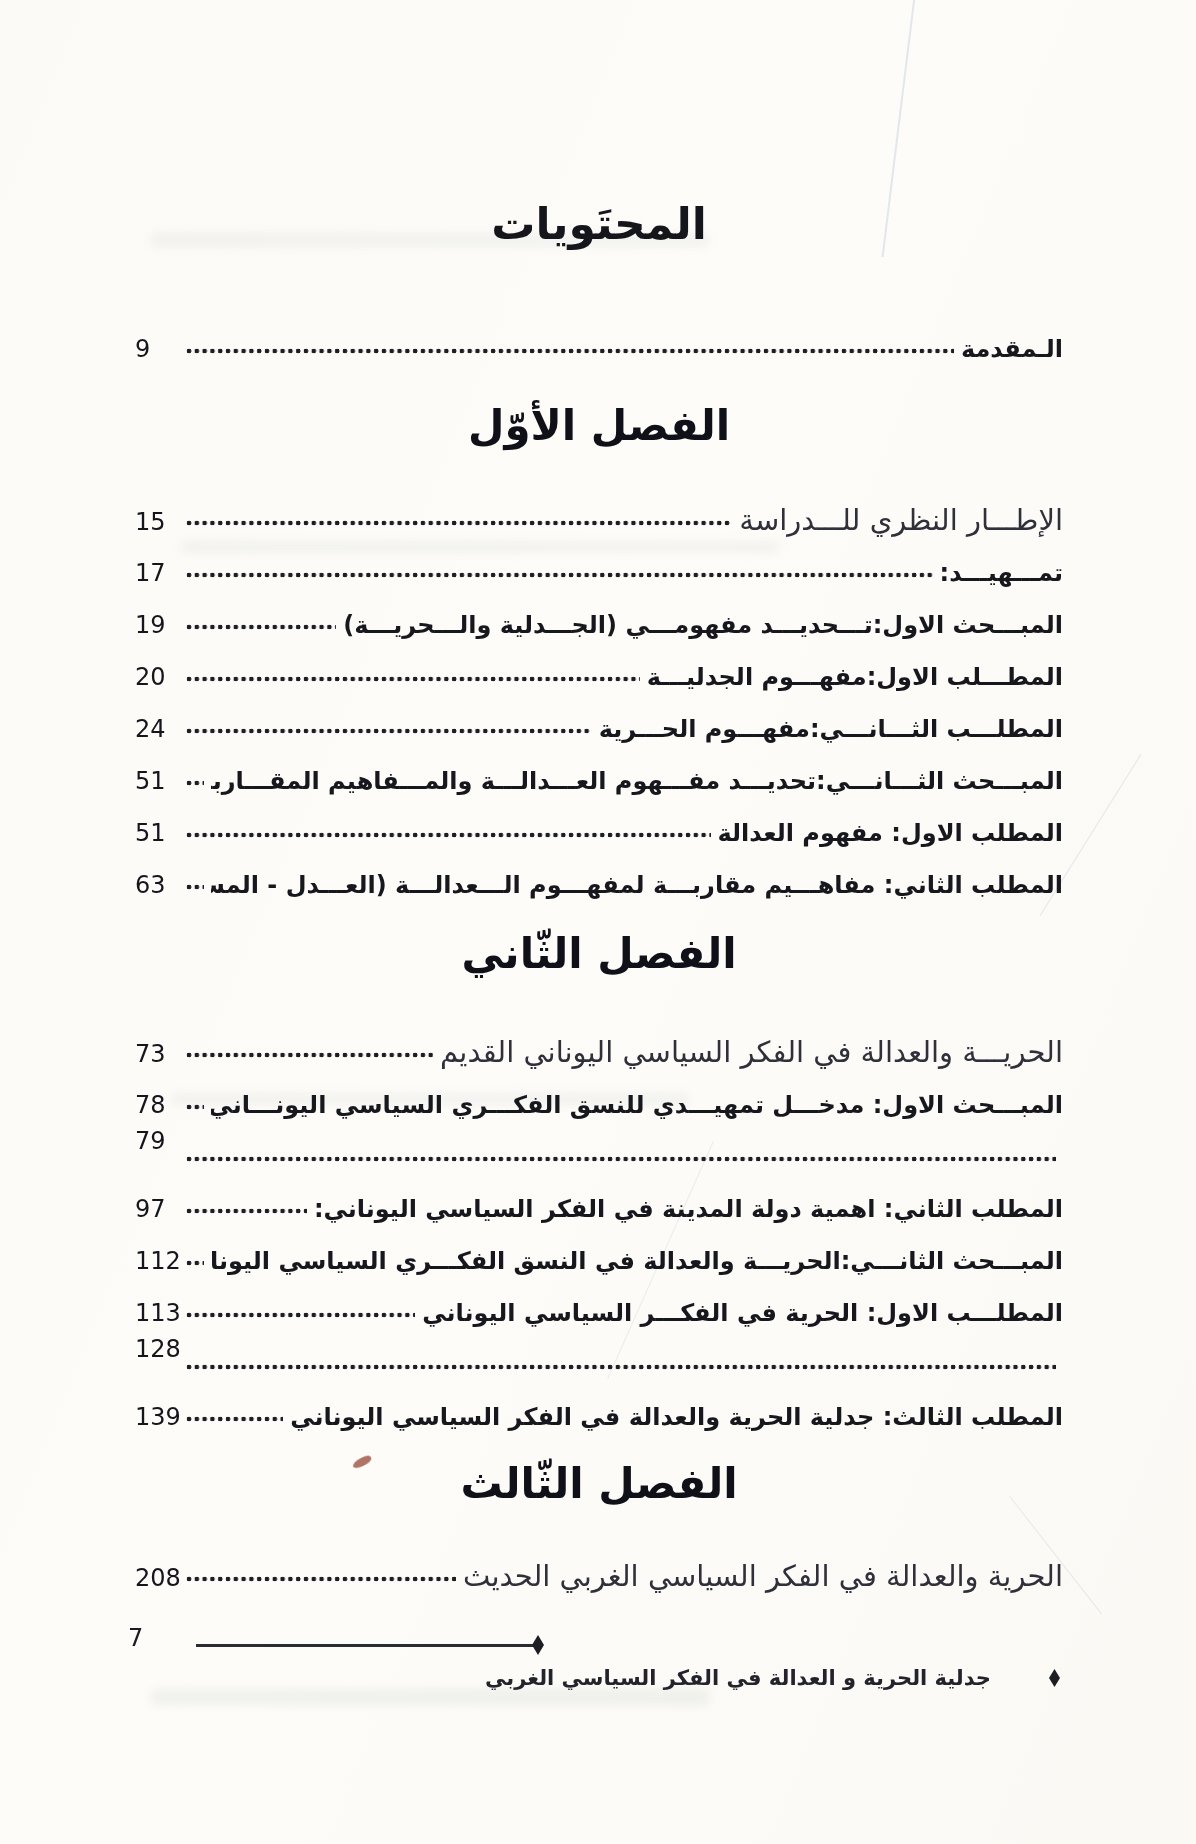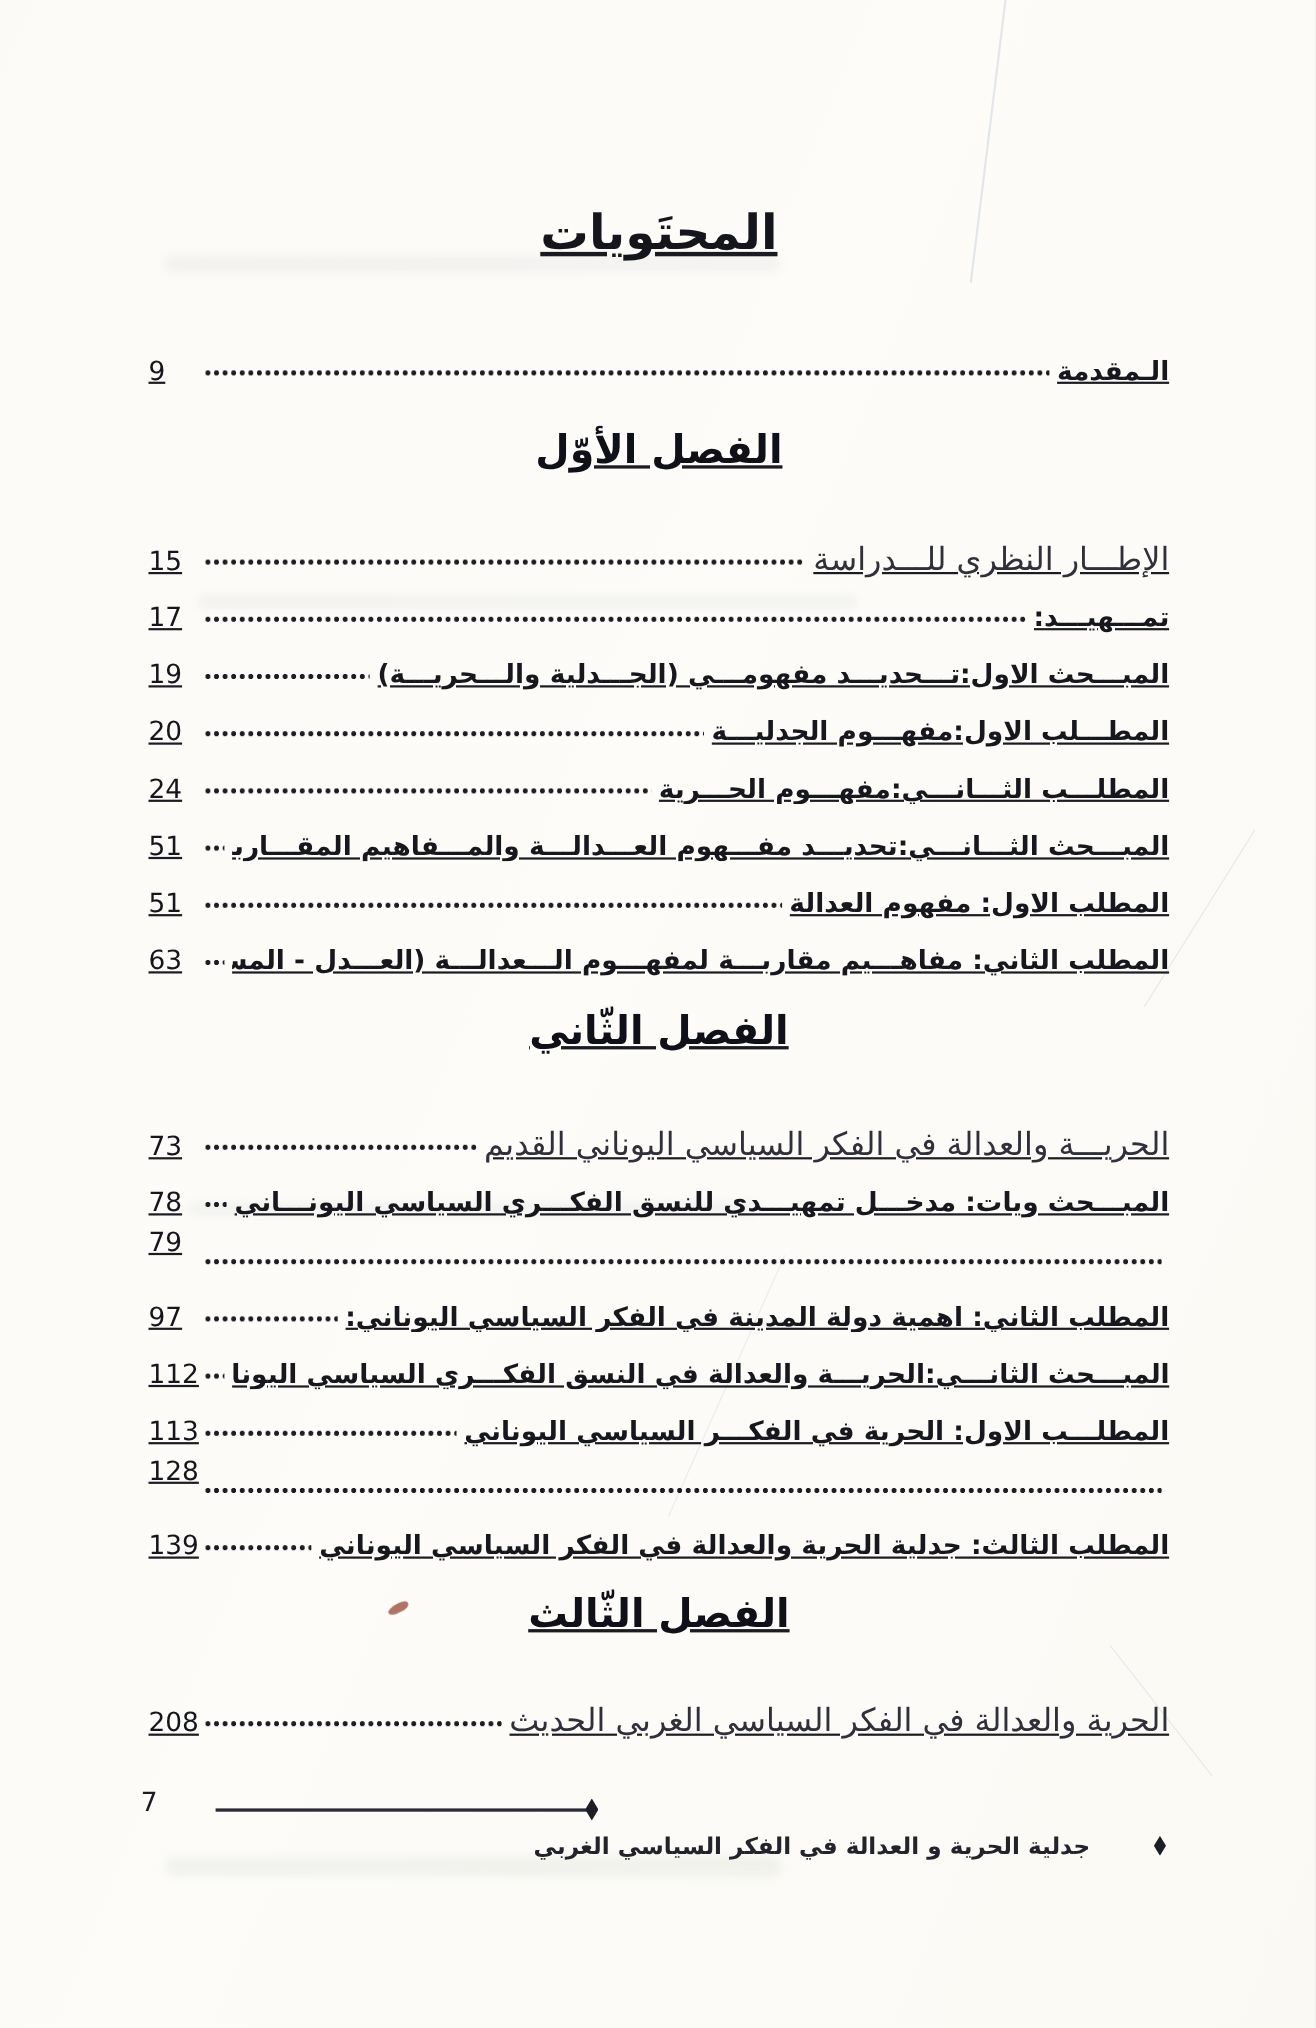--- a/index.html
+++ b/index.html
@@ -4,23 +4,22 @@
 <style>
   html,body { margin:0; padding:0; background:#e8e8e6; }
   .page {
     position:relative; width:1196px; height:1844px; margin:0 auto;
     background:linear-gradient(112deg,#fbfaf6 0%, #fdfcf9 45%, #faf9f4 100%);
     overflow:hidden;
     font-family:"DejaVu Sans", sans-serif;
     color:#1b1b22;
   }
   .content {
-    position:absolute; inset:0; padding:4px 133px 0 135px; box-sizing:border-box;
+    position:absolute; inset:0; padding:16px 133px 0 135px; box-sizing:border-box;
     direction:rtl;
-    text-decoration:underline;
   }
   .doc-title {
     margin:182px 0 0; text-align:center;
     font-size:44px; font-weight:700; color:#15151c;
     letter-spacing:0.5px;
   }
   .toc { margin-top:70px; }
   .row { display:flex; align-items:baseline; height:46px; margin-top:6px; }
   .row.first { margin-top:0; }
   .row.script-row { height:50px; }
@@ -32,21 +31,21 @@
     height:10px; margin:0 7px 9px 5px;
     background-image:radial-gradient(circle at 3px 5px, #1d1d24 2.1px, rgba(0,0,0,0) 2.6px);
     background-size:7.8px 10px; background-repeat:repeat-x;
   }
   .p {
     flex:0 0 auto; min-width:46px; direction:ltr; text-align:left;
     font-size:24px; font-weight:400; color:#15151c;
   }
   .chapter {
     margin:22px 0 0; height:96px; box-sizing:border-box; padding-top:14px;
-    text-align:center; font-size:36px; font-weight:700; color:#101018;
+    text-align:center; font-size:42px; font-weight:700; color:#101018;
   }
   .chapter.c2 { margin-top:14px;text-align:center; }
   .chapter.c3 { margin-top:12px; }
   .mt8  { margin-top:8px; }
   .mt4  { margin-top:4px; }
   .mt2  { margin-top:2px; }
 
   
   .footer-pagenum { position:absolute; left:128px; top:1624px; font-size:24px; color:#1b1b22; direction:ltr; }
   .footer-rule { position:absolute; left:196px; top:1644px; width:338px; height:3px; background:#2b2b33; }
@@ -162,21 +161,21 @@
 
       <div class="chapter c2">الفصل الثّاني</div>
 
       <div class="row script-row mt8">
         <span class="t">الحريـــة والعدالة في الفكر السياسي اليوناني القديم</span>
         <span class="leader"></span>
         <span class="p">73</span>
       </div>
 
       <div class="row bold">
-        <span class="t">المبـــحث ويات: مدخـــل تمهيـــدي للنسق الفكـــري السياسي اليونـــاني</span>
+        <span class="t">المبـــحث الاول: مدخـــل تمهيـــدي للنسق الفكـــري السياسي اليونـــاني</span>
         <span class="leader"></span>
         <span class="p">78</span>
       </div>
 
       <div class="row bold">
         <span class="leader"></span>
         <span class="p">79</span>
       </div>
 
       <div class="row bold">

